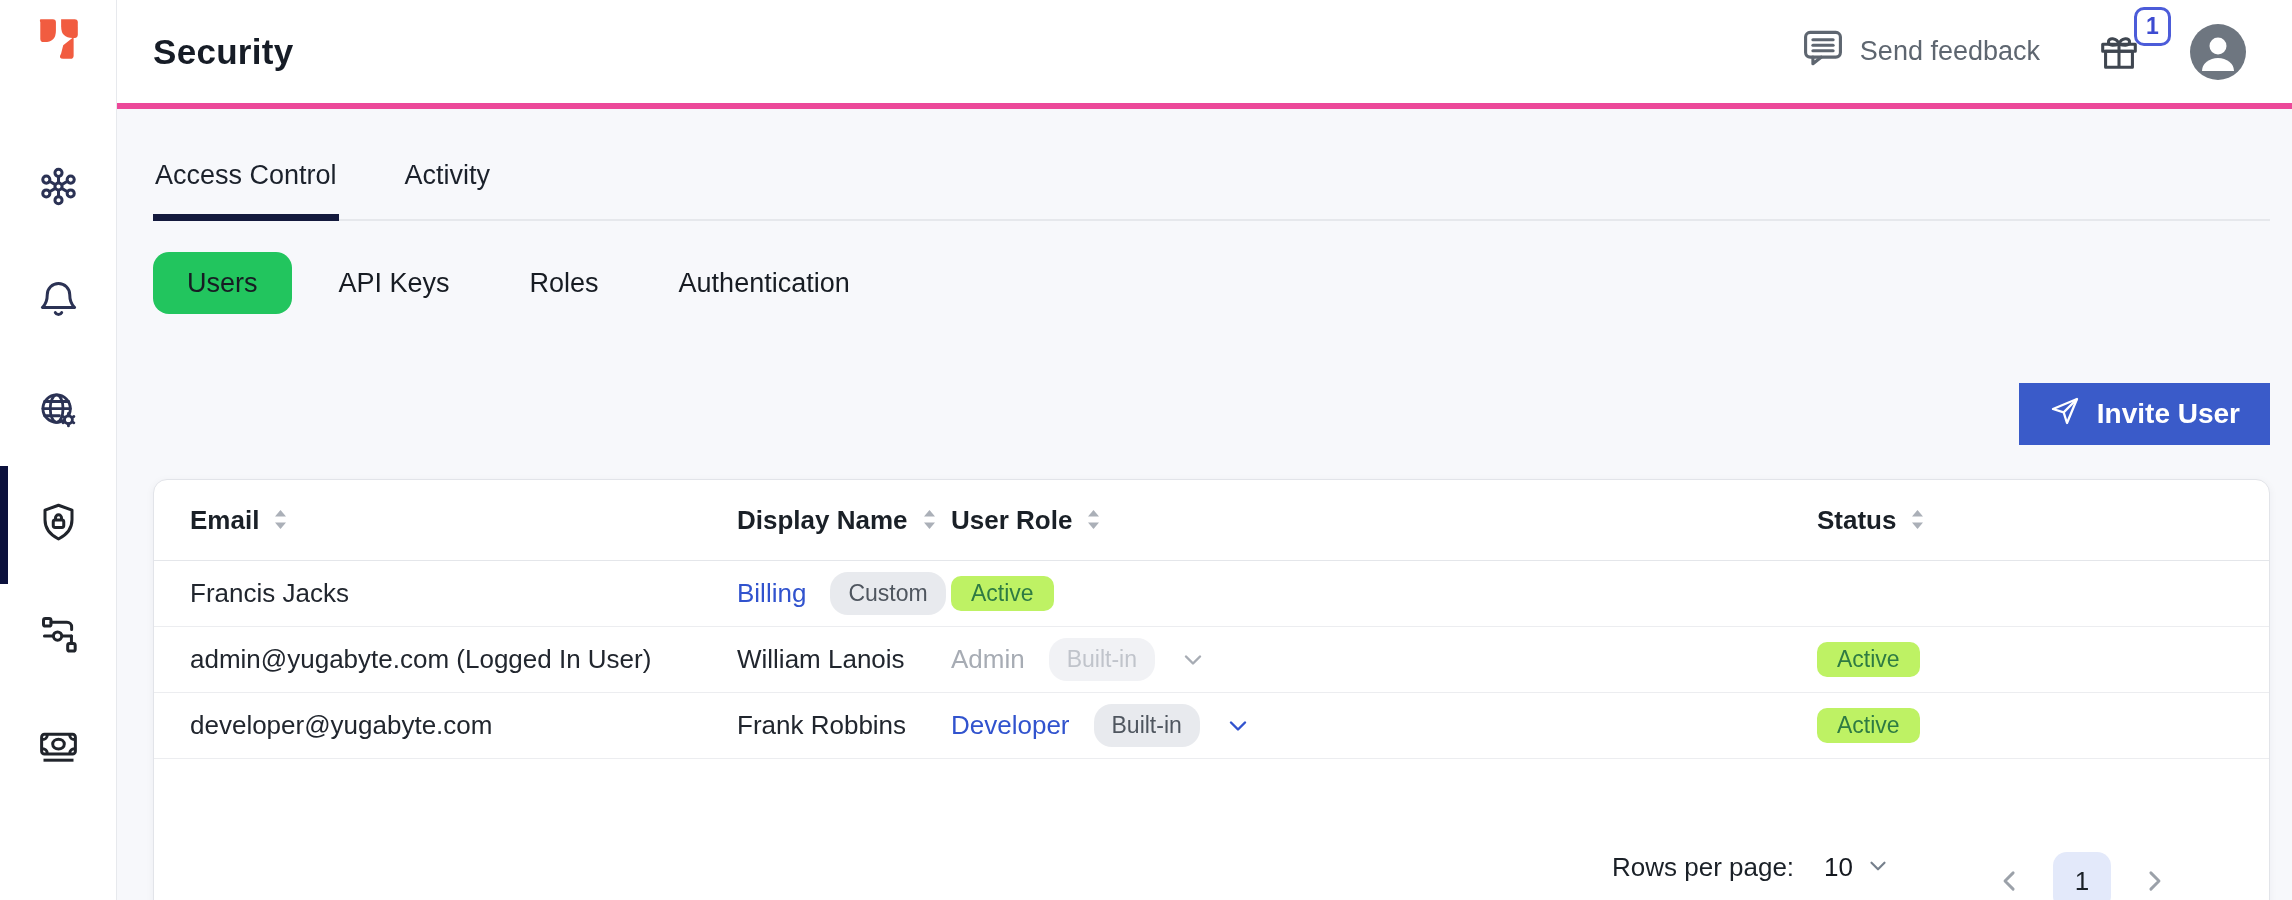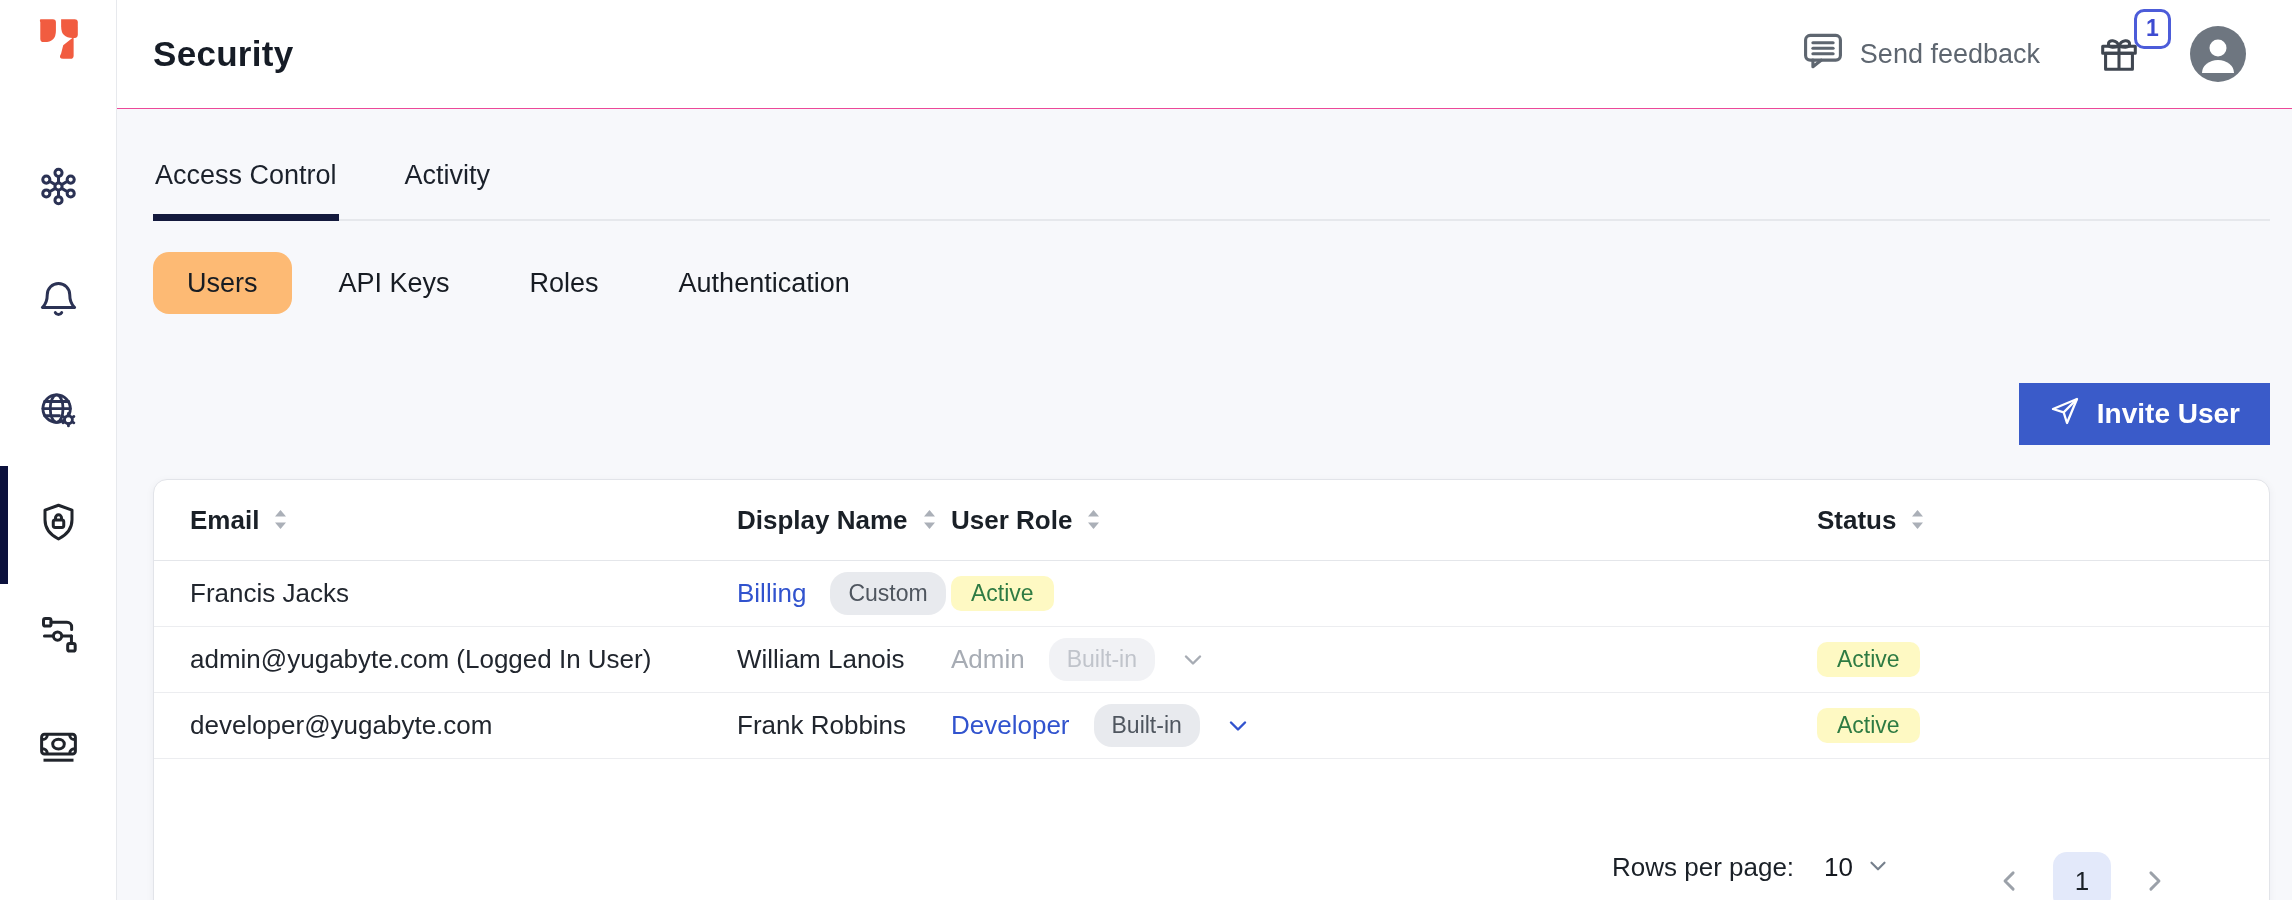--- a/index.html
+++ b/index.html
@@ -15,21 +15,21 @@
           width:50px; height:50px; }
   .nav { position:absolute; top:132px; left:0; width:100%; }
   .nav-item { height:112px; display:flex; align-items:center; justify-content:center;
               position:relative; color:#2B3254; cursor:pointer; }
   .nav-item svg { width:45px; height:45px; }
   .nav-item.dark { color:#20242B; }
   .nav-item.active::before { content:""; position:absolute; left:0; top:-2px; bottom:-4px;
               width:8px; background:#0B103C; }
   
   .header { position:absolute; left:117px; top:0; right:0; height:109px; background:#fff;
-            border-bottom:1px solid #ec4899; display:flex; align-items:center; z-index:4; }
+            border-bottom:6px solid #ec4899; display:flex; align-items:center; z-index:4; }
   .page-title { margin-left:36px; font-size:35px; font-weight:700; color:#161C26;
                 letter-spacing:.3px; }
   .header-right { margin-left:auto; margin-right:46px; display:flex; align-items:center; }
   .feedback-btn { display:flex; align-items:center; gap:15px; color:#5E6670;
                   font-size:27px; cursor:pointer; }
   .feedback-btn svg { width:44px; height:44px; }
   .gift-wrap { position:relative; margin-left:56px; cursor:pointer; color:#3F4650; }
   .gift-wrap svg { width:46px; height:46px; display:block; }
   .gift-badge { position:absolute; top:-22px; left:38px; background:#fff;
                 border:3px solid #4C5CD9; color:#3D4BD1; border-radius:10px;
@@ -39,21 +39,21 @@
   .tabs { position:absolute; left:153px; top:131px; right:22px; height:90px;
           border-bottom:2px solid #E6E8EC; display:flex; gap:64px; }
   .tab { position:relative; display:flex; align-items:center; font-size:27px;
          color:#1B212B; cursor:pointer; padding:0 2px; }
   .tab.active::after { content:""; position:absolute; left:0; right:0; bottom:-2px;
          height:7px; background:#141A3D; }
   
   .subtabs { position:absolute; left:153px; top:252px; display:flex; align-items:center; }
   .subtab { font-size:27px; color:#171C23; cursor:pointer; margin-right:80px;
             display:flex; align-items:center; height:62px; }
-  .subtab.pill { background:#fdba74; border-radius:16px; padding:0 34px; margin-right:47px; }
+  .subtab.pill { background:#22c55e; border-radius:16px; padding:0 34px; margin-right:47px; }
   
   .invite-btn { position:absolute; top:383px; right:22px; height:62px; padding:0 30px;
             background:#3A5BC9; border:none; border-radius:0; color:#fff; font-size:28px;
             font-weight:700; font-family:inherit; display:flex; align-items:center; gap:16px;
             cursor:pointer; }
   .invite-btn svg { width:32px; height:32px; }
   
   .card { position:absolute; left:153px; top:479px; right:22px; height:494px;
           background:#fff; border:1px solid #E2E4E9; border-radius:14px;
           box-shadow:0 2px 8px rgba(25,35,60,.05); }
@@ -66,21 +66,21 @@
   .trow { height:66px; border-bottom:1px solid #ECEDF0; }
   .td { font-size:26px; color:#21262E; }
   .role-cell { display:flex; align-items:center; gap:24px; }
   .role-link { color:#3153CE; cursor:pointer; }
   .role-badge { background:#E8EAEE; color:#4F565F; font-size:23px; padding:8px 18px;
                 border-radius:18px; }
   .role-chevron svg { width:28px; height:28px; display:block; color:#3153CE; cursor:pointer; }
   .trow.muted .role-link { color:#A7ACB4; cursor:default; }
   .trow.muted .role-badge { background:#F1F2F5; color:#C0C4CB; }
   .trow.muted .role-chevron svg { color:#A7ACB4; }
-  .status-badge { display:inline-block; background:#fef9c3; color:#2E7B43; font-size:23px;
+  .status-badge { display:inline-block; background:#bef264; color:#2E7B43; font-size:23px;
                   padding:4px 20px; border-radius:10px; }
   
   .pagination { position:absolute; left:0; right:0; bottom:0; height:120px; display:flex;
                 align-items:flex-start; justify-content:flex-end; padding-right:100px; }
   .rpp-label { font-size:26px; color:#1A2027; margin-right:30px; }
   .rpp-select { display:flex; align-items:center; gap:12px; cursor:pointer; }
   .rpp-value { font-size:26px; color:#14181F; }
   .rpp-select svg { width:26px; height:26px; color:#76808C; }
   .pager { display:flex; align-items:center; margin-left:104px; gap:28px; }
   .pager-arrow svg { width:30px; height:30px; color:#9BA1A9; display:block; cursor:pointer; }

